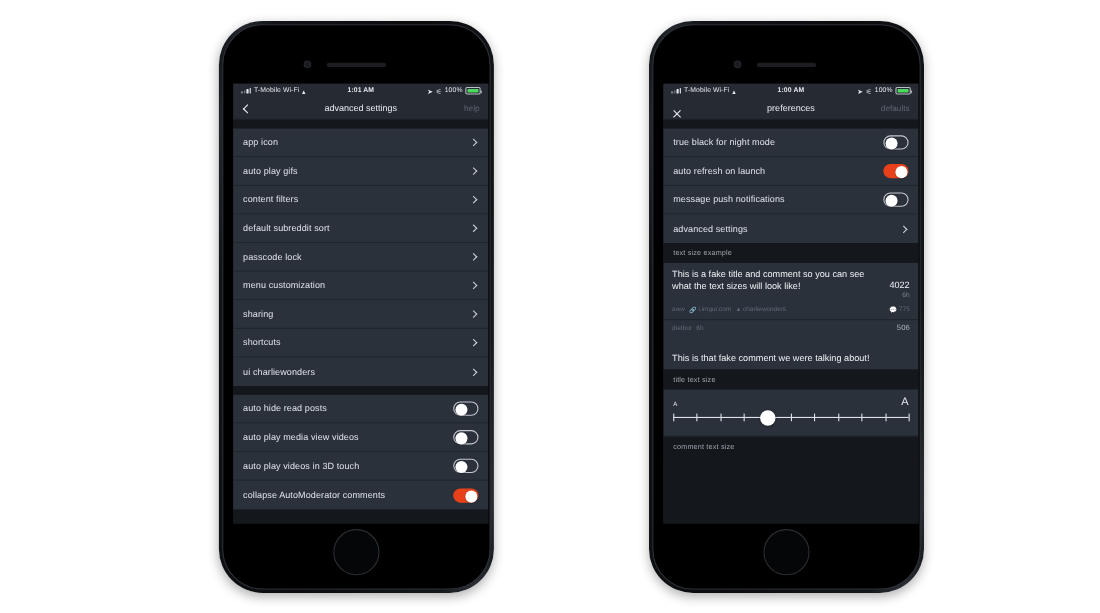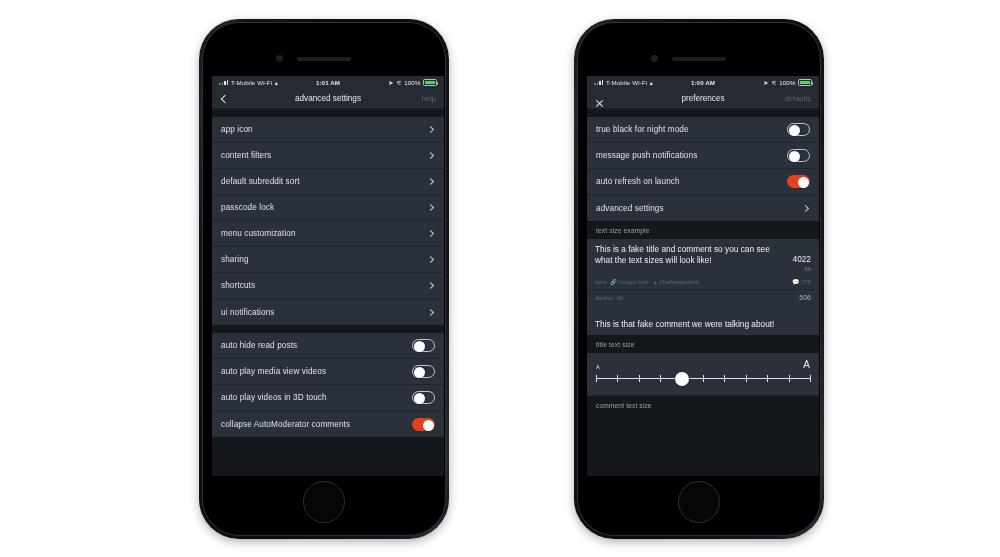--- a/index.html
+++ b/index.html
@@ -26,21 +26,21 @@
   }
   .phone-inner {
     position: relative;
     width: 100%; height: 100%;
     border-radius: 37px;
     background: #000000;
     border: 1px solid #2d3137;
     overflow: hidden;
   }
   #phone-left  { left: 199px; top: 19px; }
-  #phone-right { left: 574px; top: 19px; }
+  #phone-right { left: 590px; top: 19px; }
 
   .earpiece {
     position: absolute; top: 34px; left: 50%;
     transform: translateX(-50%);
     width: 54px; height: 4px;
     border-radius: 3px;
     background: #1b1d21;
   }
   .camera {
     position: absolute; top: 32px; left: 50%;
@@ -268,20 +268,24 @@
 
         <div class="content">
           <div class="gap"></div>
 
           <div class="group">
             <div class="row">
               <span class="label">app icon</span>
               <span class="chev"></span>
             </div>
             <div class="row">
+              <span class="label">auto play gifs</span>
+              <span class="chev"></span>
+            </div>
+            <div class="row">
               <span class="label">content filters</span>
               <span class="chev"></span>
             </div>
             <div class="row">
               <span class="label">default subreddit sort</span>
               <span class="chev"></span>
             </div>
             <div class="row">
               <span class="label">passcode lock</span>
               <span class="chev"></span>
@@ -292,21 +296,21 @@
             </div>
             <div class="row">
               <span class="label">sharing</span>
               <span class="chev"></span>
             </div>
             <div class="row">
               <span class="label">shortcuts</span>
               <span class="chev"></span>
             </div>
             <div class="row">
-              <span class="label">ui notifications</span>
+              <span class="label">ui charliewonders</span>
               <span class="chev"></span>
             </div>
           </div>
 
           <div class="gap"></div>
 
           <div class="group">
             <div class="row">
               <span class="label">auto hide read posts</span>
               <span class="toggle off">
@@ -380,28 +384,28 @@
           <div class="gap"></div>
 
           <div class="group">
             <div class="row">
               <span class="label">true black for night mode</span>
               <span class="toggle off">
                   <span class="knob"></span>
                 </span>
             </div>
             <div class="row">
+              <span class="label">auto refresh on launch</span>
+              <span class="toggle on">
+                  <span class="knob"></span>
+                </span>
+            </div>
+            <div class="row">
               <span class="label">message push notifications</span>
               <span class="toggle off">
-                  <span class="knob"></span>
-                </span>
-            </div>
-            <div class="row">
-              <span class="label">auto refresh on launch</span>
-              <span class="toggle on">
                   <span class="knob"></span>
                 </span>
             </div>
             <div class="row">
               <span class="label">advanced settings</span>
               <span class="chev"></span>
             </div>
           </div>
 
           <div class="section-head">text size example</div>

